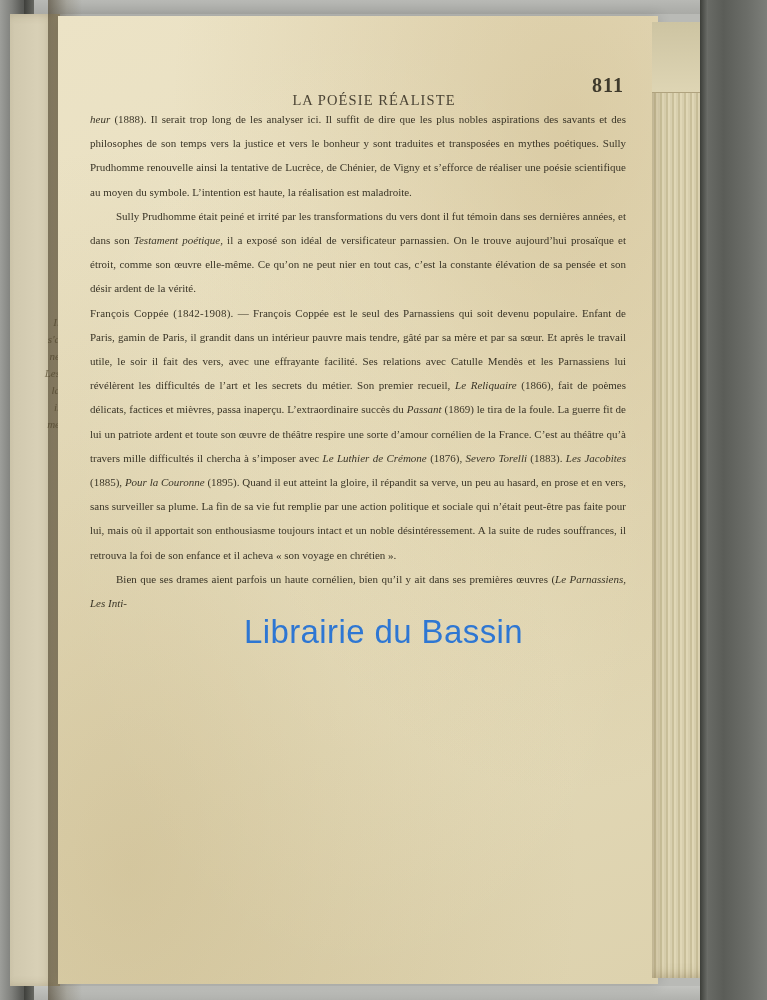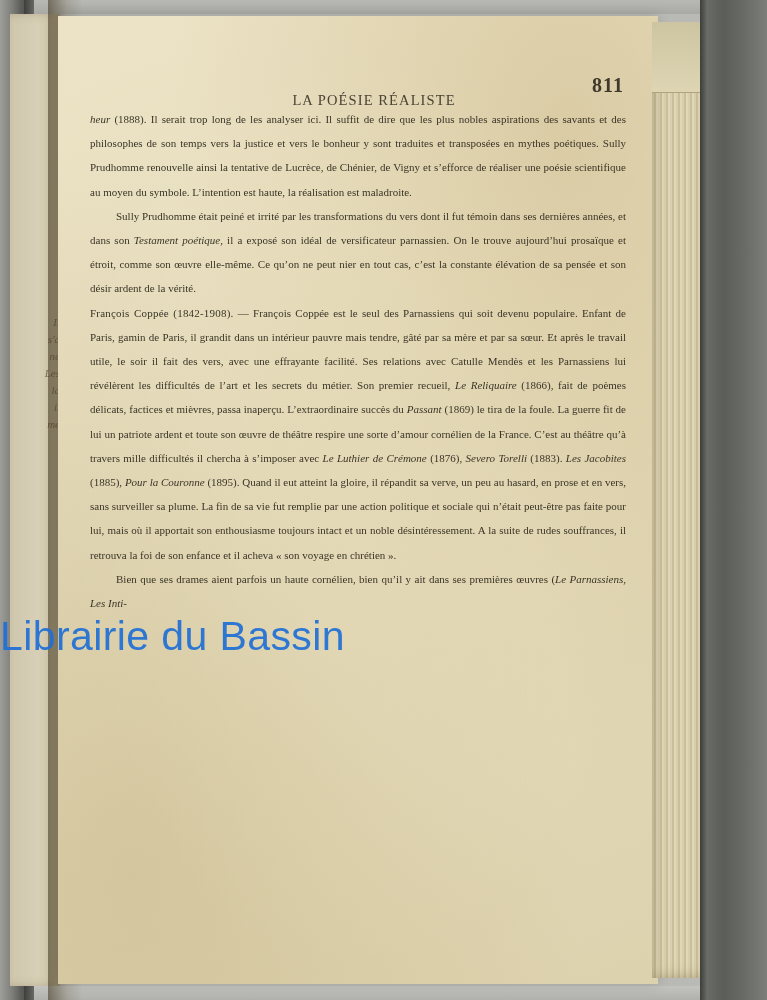--- a/index.html
+++ b/index.html
@@ -168,22 +168,23 @@
   .run-in {
     font-weight: normal;
     letter-spacing: .2px;
   }
   
   .watermark {
     position: absolute;
     left: 0;
     top: 613px;
     width: 767px;
+    text-align: center;
     font-family: "Liberation Sans", sans-serif;
-    font-size: 41px;
+    font-size: 33px;
     color: #1f6fd6;
     opacity: .92;
     letter-spacing: .4px;
     pointer-events: none;
   }
 </style>
 </head>
 <body>
 
 <div class="scan">

